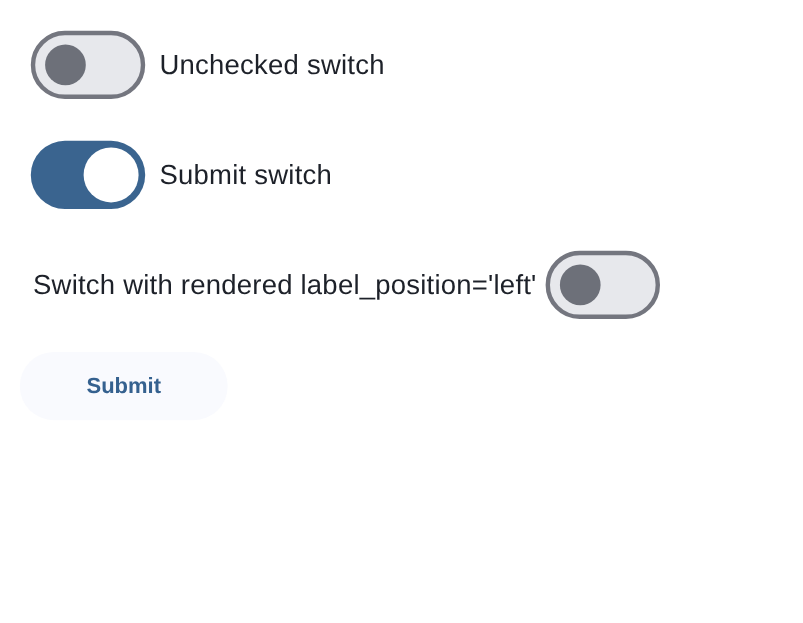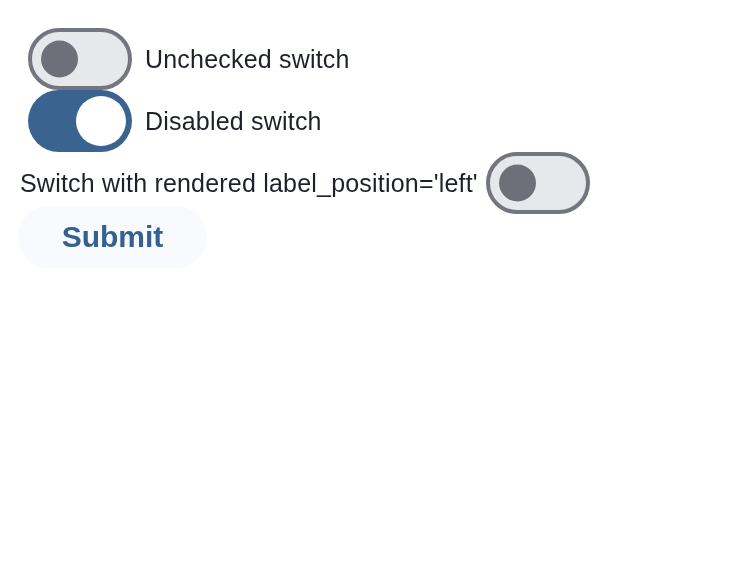--- a/index.html
+++ b/index.html
@@ -22,28 +22,29 @@
     height: 566px;
     background: var(--page-bg);
     font-family: "Liberation Sans", sans-serif;
     overflow: hidden;
   }
   .page {
     padding: 28px 0 0 20px;
     display: flex;
     flex-direction: column;
     align-items: flex-start;
+    gap: 38px;
   }
   .row {
     display: flex;
     align-items: center;
     gap: 13px;
   }
   .row.right-label { margin-left: 8px; }
-  .row.left-label { gap: 8px; margin-left: 0; }
+  .row.left-label { gap: 8px; margin-left: 10px; }
 
   .switch {
     position: relative;
     width: 104px;
     height: 62px;
     border-radius: 31px;
     flex: none;
     cursor: pointer;
   }
   .switch .thumb {
@@ -92,21 +93,21 @@
   .submit-button {
     margin-top: -8px;
     margin-left: -2px;
     width: 189px;
     height: 62px;
     border: none;
     border-radius: 31px;
     background: var(--button-bg);
     color: var(--button-text);
     font-family: "Liberation Sans", sans-serif;
-    font-size: 30px;
+    font-size: 20px;
     font-weight: 700;
     display: flex;
     align-items: center;
     justify-content: center;
     cursor: pointer;
   }
 </style>
 </head>
 <body>
 
@@ -116,21 +117,21 @@
     <div class="switch unchecked" role="switch" aria-checked="false">
       <div class="thumb"></div>
     </div>
     <span class="switch-label">Unchecked switch</span>
   </div>
 
   <div class="row right-label">
     <div class="switch checked" role="switch" aria-checked="true">
       <div class="thumb"></div>
     </div>
-    <span class="switch-label">Disabled switch</span>
+    <span class="switch-label">Submit switch</span>
   </div>
 
 
   <div class="row left-label">
     <span class="switch-label">Switch with rendered label_position='left'</span>
     <div class="switch unchecked" role="switch" aria-checked="false">
       <div class="thumb"></div>
     </div>
   </div>
 

